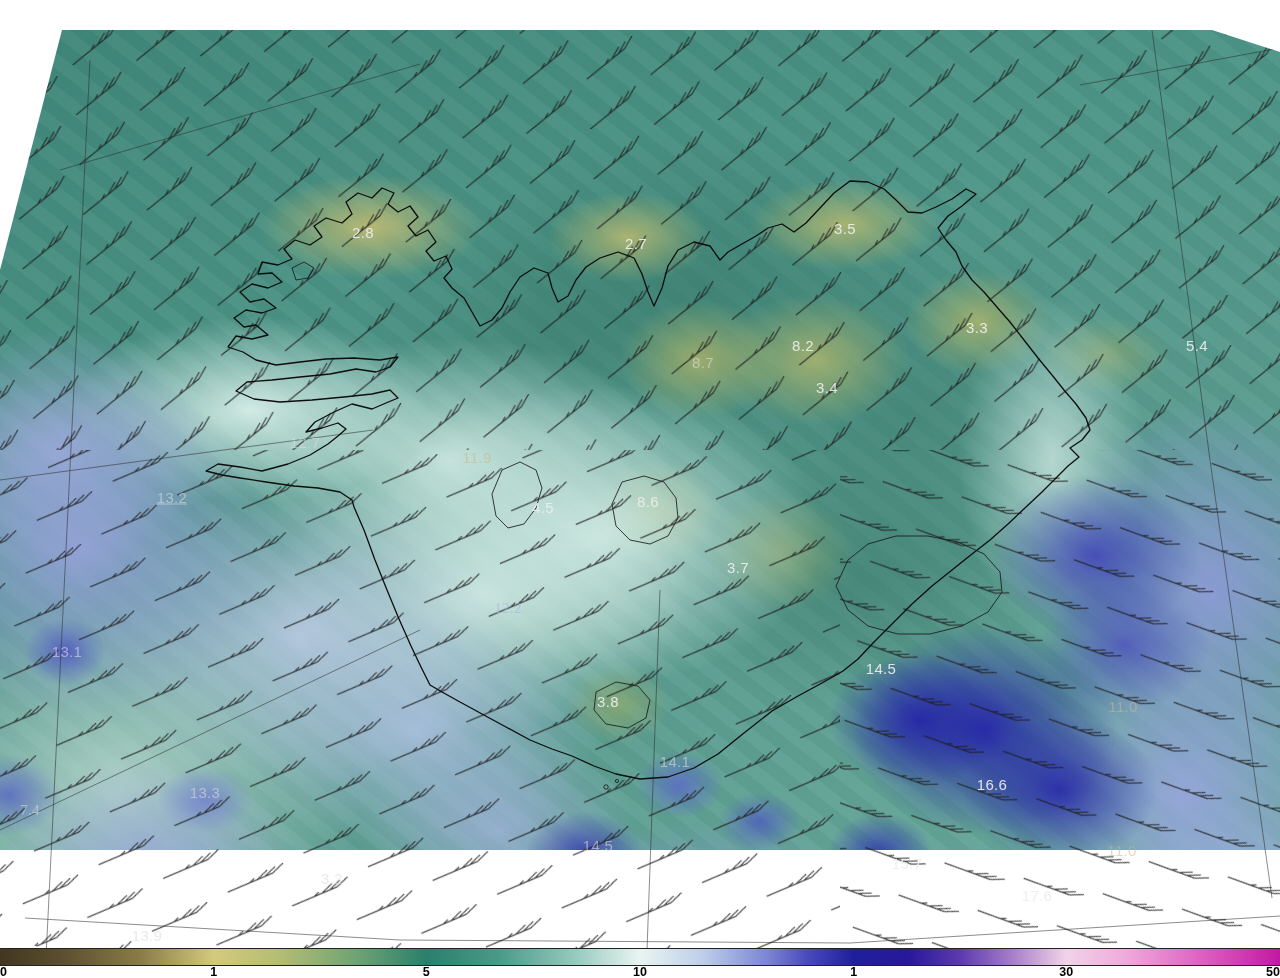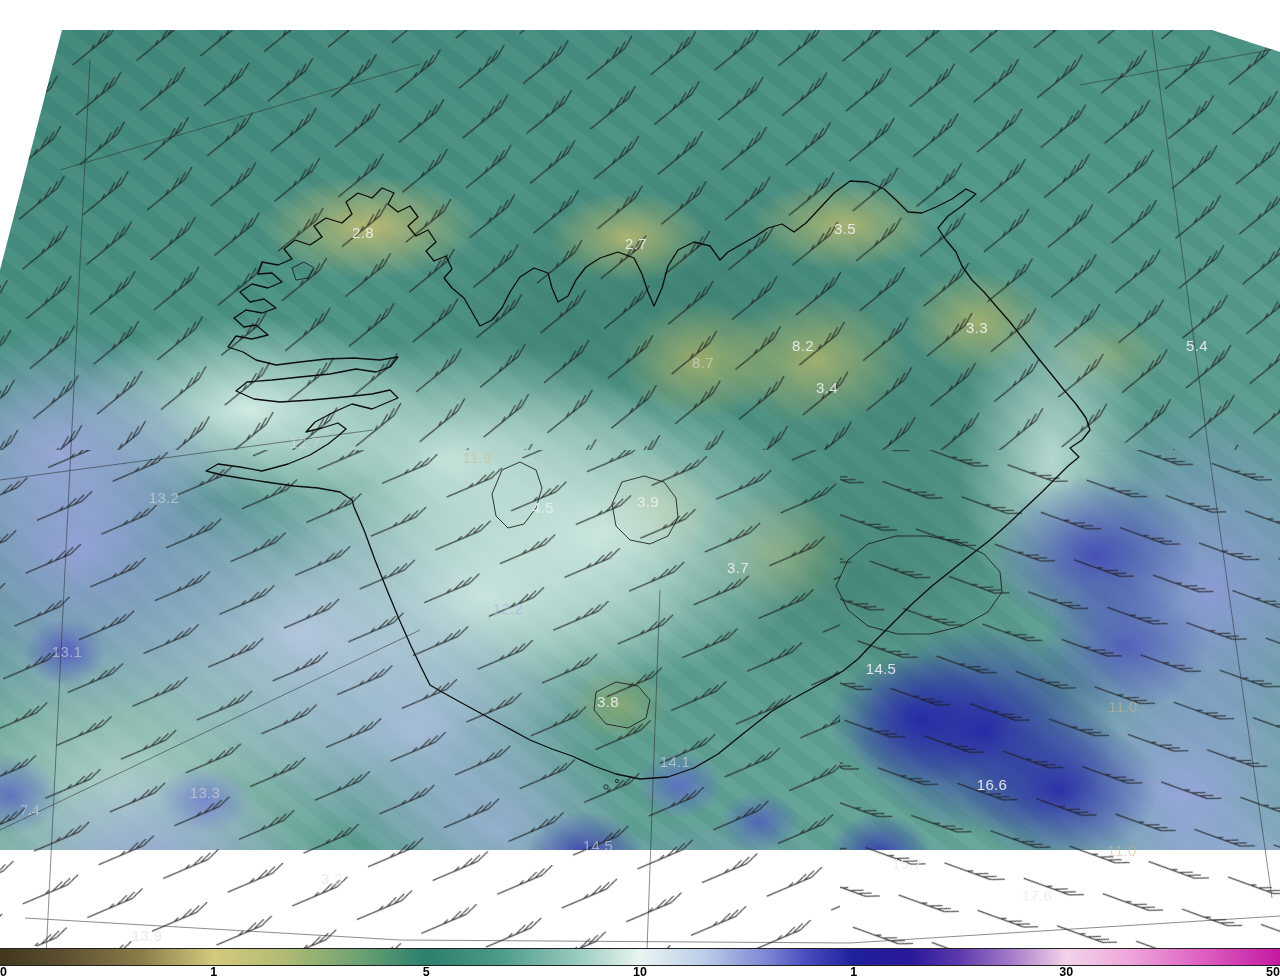--- a/index.html
+++ b/index.html
@@ -72,21 +72,21 @@
   .graticule{stroke:#2e2e2e;stroke-width:1;fill:none;opacity:.55;}
   .coast{stroke:#0d0d0d;stroke-width:1.3;fill:none;stroke-linejoin:round;}
   .glacier{stroke:#1a1a1a;stroke-width:1;fill:none;opacity:.85;}
   .barbs{stroke:#1c1c1c;stroke-width:1.2;fill:none;opacity:.82;}
 
   
   .vlabel{position:absolute;transform:translate(-50%,-50%);font-size:15px;letter-spacing:.3px;white-space:nowrap;}
   .vlabel.bright{color:rgba(235,238,238,.92);}
   .vlabel.dim{color:rgba(222,220,222,.6);}
   .vlabel.tan{color:rgba(205,182,142,.55);}
-  .vlabel.blue{color:rgba(168,176,226,.65);}
+  .vlabel.blue{color:rgba(168,176,226,.65);font-family:Liberation Serif, serif;}
 
   
   .titlebox{position:absolute;left:0;top:0;background:#ffffff;border:1px solid #000;
             padding:2px 8px 3px 5px;font-size:12.5px;line-height:15px;color:#000;z-index:5;}
   .titlebox .l1 b{font-size:13.5px;}
 
   
   .cbwrap{position:absolute;left:0;bottom:0;width:1280px;height:30px;background:#ffffff;z-index:4;}
   .cbar{position:absolute;left:0;top:0;width:1280px;height:18px;border-top:1px solid #222;border-bottom:1px solid #222;box-sizing:border-box;}
   .cbticks{position:absolute;left:0;top:18px;width:1280px;height:12px;}
@@ -154,23 +154,23 @@
         <span class="vlabel bright" style="left: 363px; top: 202px;">2.8</span>
         <span class="vlabel bright" style="left: 636px; top: 213px;">2.7</span>
         <span class="vlabel bright" style="left: 845px; top: 198px;">3.5</span>
         <span class="vlabel bright" style="left: 977px; top: 297px;">3.3</span>
         <span class="vlabel dim" style="left: 703px; top: 332px;">8.7</span>
         <span class="vlabel bright" style="left: 803px; top: 315px;">8.2</span>
         <span class="vlabel bright" style="left: 827px; top: 357px;">3.4</span>
         <span class="vlabel bright" style="left: 1197px; top: 315px;">5.4</span>
         <span class="vlabel dim" style="left: 305px; top: 412px;">12.7</span>
         <span class="vlabel tan" style="left: 477px; top: 427px;">11.9</span>
-        <span class="vlabel dim" style="left: 164px; top: 467px;">13.2</span>
+        <span class="vlabel dim" style="left: 172px; top: 467px; text-decoration: underline;">13.2</span>
         <span class="vlabel bright" style="left: 543px; top: 477px;">4.5</span>
-        <span class="vlabel bright" style="left: 648px; top: 471px;">3.9</span>
+        <span class="vlabel bright" style="left: 648px; top: 471px;">8.6</span>
         <span class="vlabel bright" style="left: 738px; top: 537px;">3.7</span>
         <span class="vlabel blue" style="left: 508px; top: 578px;">12.2</span>
         <span class="vlabel dim" style="left: 67px; top: 621px;">13.1</span>
         <span class="vlabel bright" style="left: 881px; top: 638px;">14.5</span>
         <span class="vlabel bright" style="left: 608px; top: 671px;">3.8</span>
         <span class="vlabel tan" style="left: 1123px; top: 676px;">11.0</span>
         <span class="vlabel dim" style="left: 675px; top: 731px;">14.1</span>
         <span class="vlabel bright" style="left: 992px; top: 754px;">16.6</span>
         <span class="vlabel dim" style="left: 205px; top: 762px;">13.3</span>
         <span class="vlabel dim" style="left: 30px; top: 780px; font-family: Liberation Serif, serif;">7.4</span>

